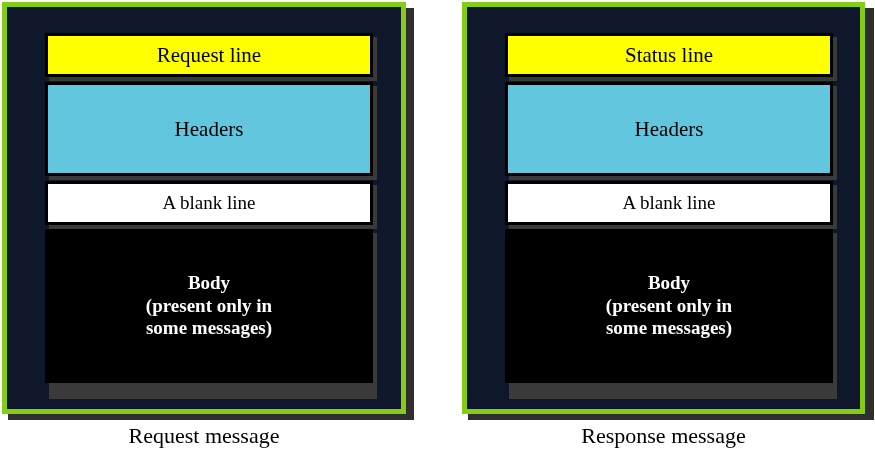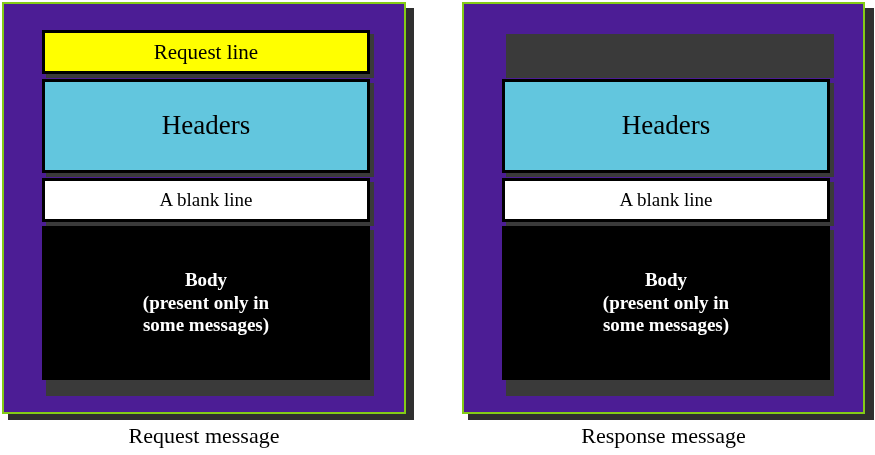--- a/index.html
+++ b/index.html
@@ -19,22 +19,22 @@
     position: absolute;
     left: 0;
     top: 0;
     width: 875px;
     height: 455px;
   }
 
   
   .panel {
     position: absolute;
-    background: #4c1d95;
-    border: 2px solid #84cc16;
+    background: #0f172a;
+    border: 5px solid #84cc16;
     box-sizing: border-box;
   }
   .panel-shadow {
     position: absolute;
     background: #2f2f2f;
     z-index: 0;
   }
   .panel-inner {
     position: absolute;
     left: 0; top: 0; right: 0; bottom: 0;
@@ -62,21 +62,21 @@
   }
 
   .seg-startline {
     background: #ffff00;
     color: #000000;
     font-size: 21px;
   }
   .seg-headers {
     background: #62c6de;
     color: #000000;
-    font-size: 27px;
+    font-size: 21px;
   }
   .seg-blank {
     background: #ffffff;
     color: #000000;
     font-size: 19px;
   }
   .seg-body {
     background: #000000;
     color: #ffffff;
     font-size: 19px;
@@ -151,20 +151,23 @@
 
     </div>
   </div>
   <div class="caption" id="caption-request">Request message</div>
 
   <div class="panel-shadow" id="panel-response-shadow"></div>
   <div class="panel" id="panel-response">
     <div class="panel-inner">
 
       <div class="seg-shadow col-left-sh row-startline-sh"></div>
+      <div class="seg seg-startline col-right row-startline">
+        <span class="seg-label">Status  line</span>
+      </div>
 
       <div class="seg-shadow col-left-sh row-headers-sh"></div>
       <div class="seg seg-headers col-right row-headers">
         <span class="seg-label">Headers</span>
       </div>
 
       <div class="seg-shadow col-left-sh row-blank-sh"></div>
       <div class="seg seg-blank col-right row-blank">
         <span class="seg-label">A blank line</span>
       </div>

